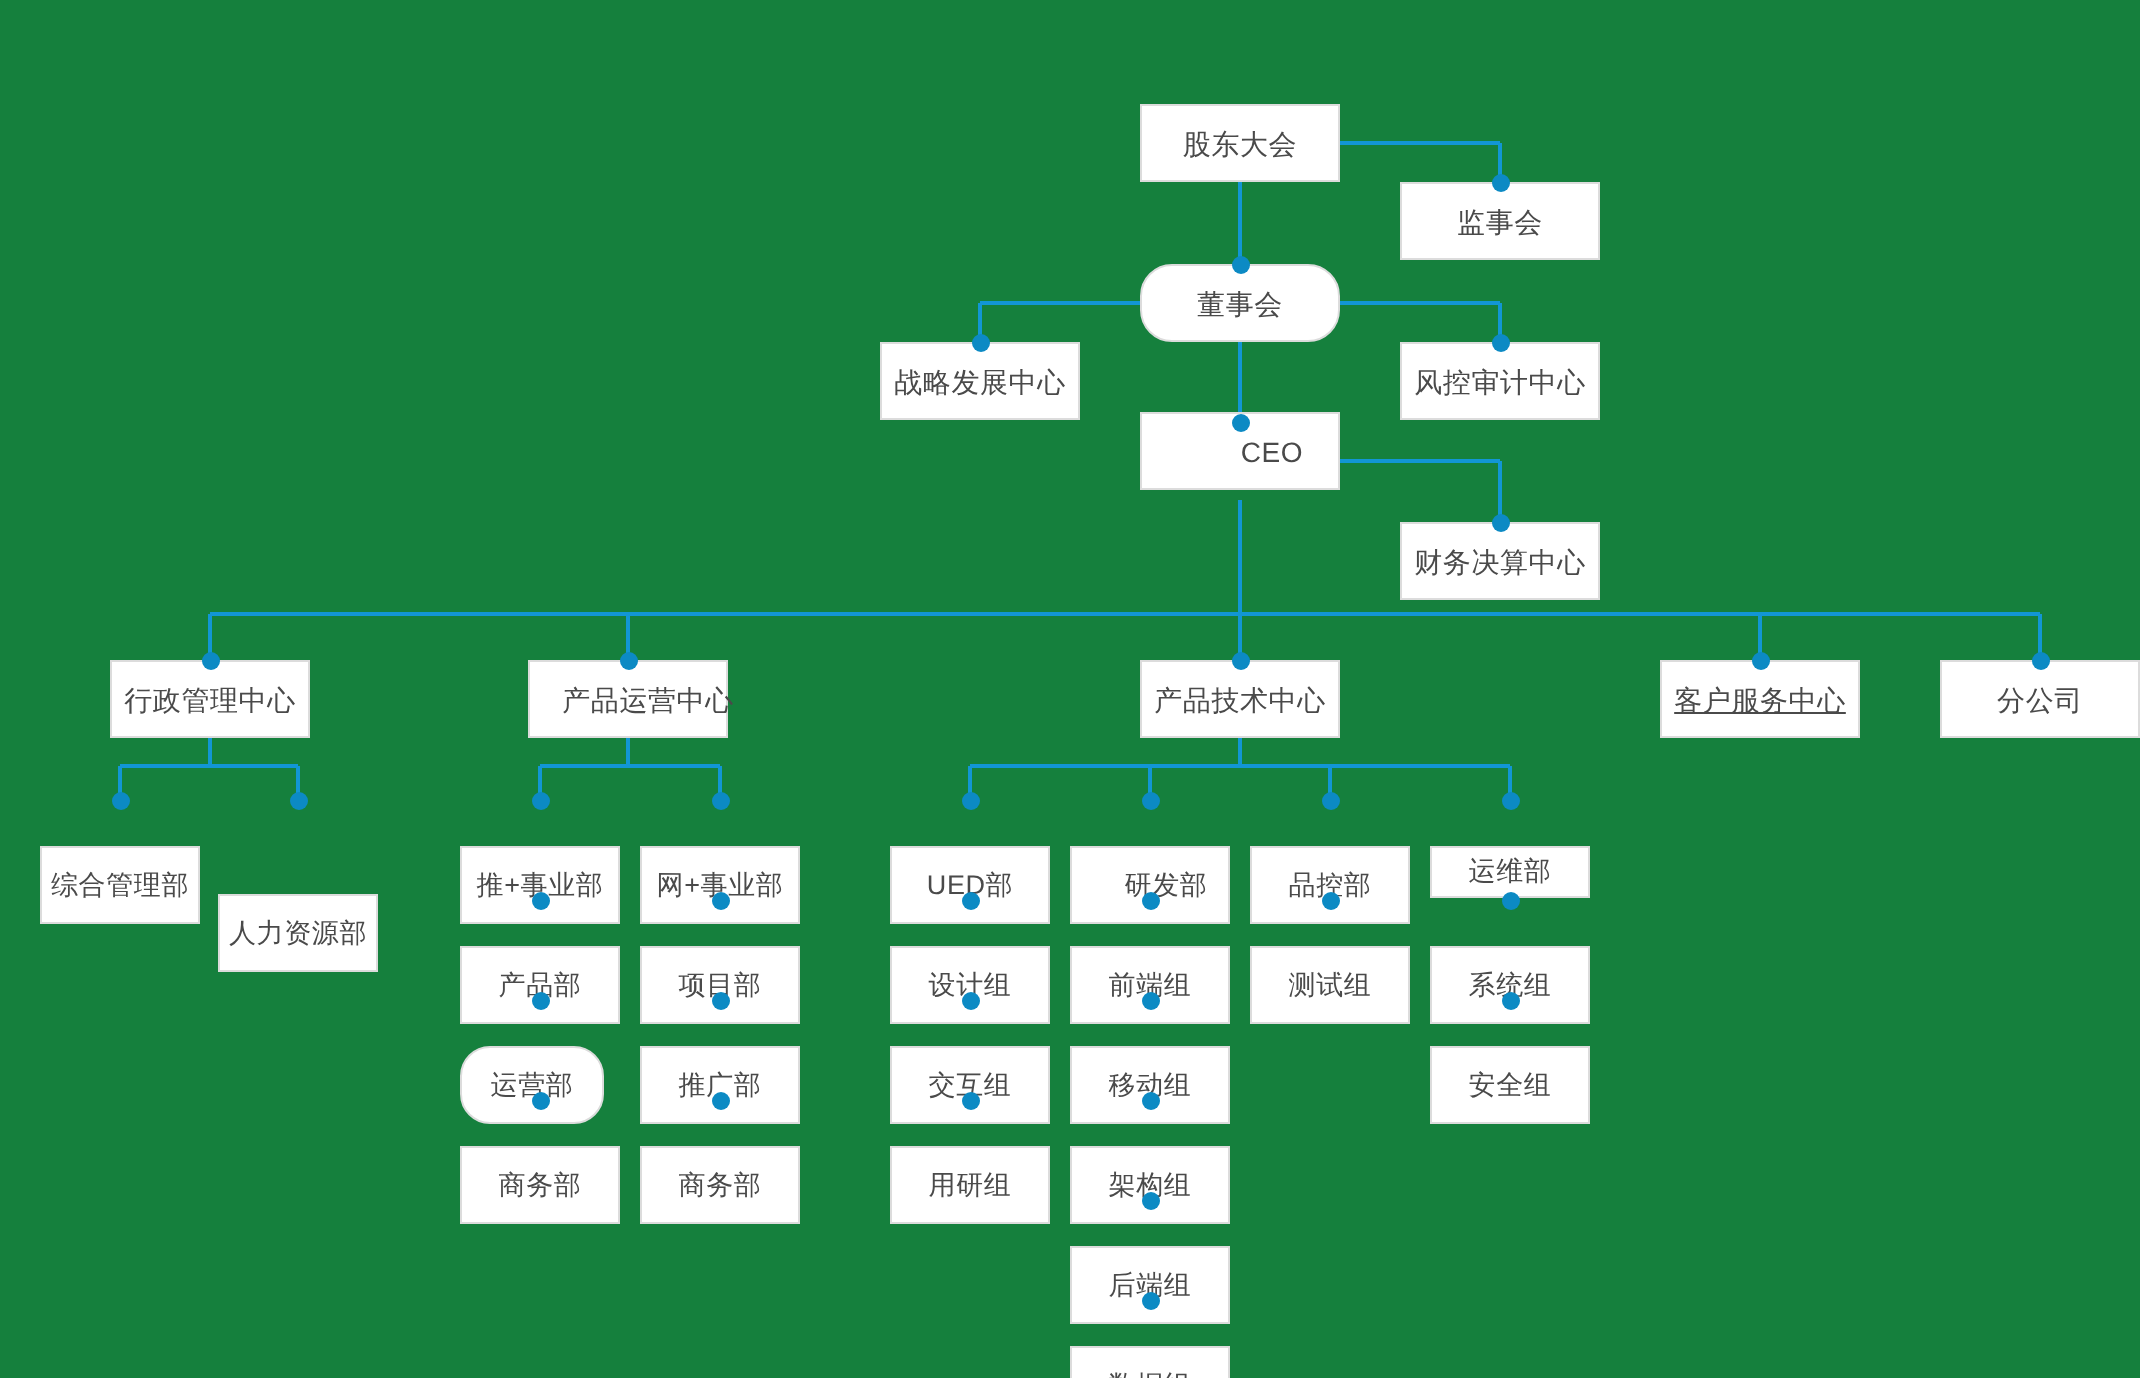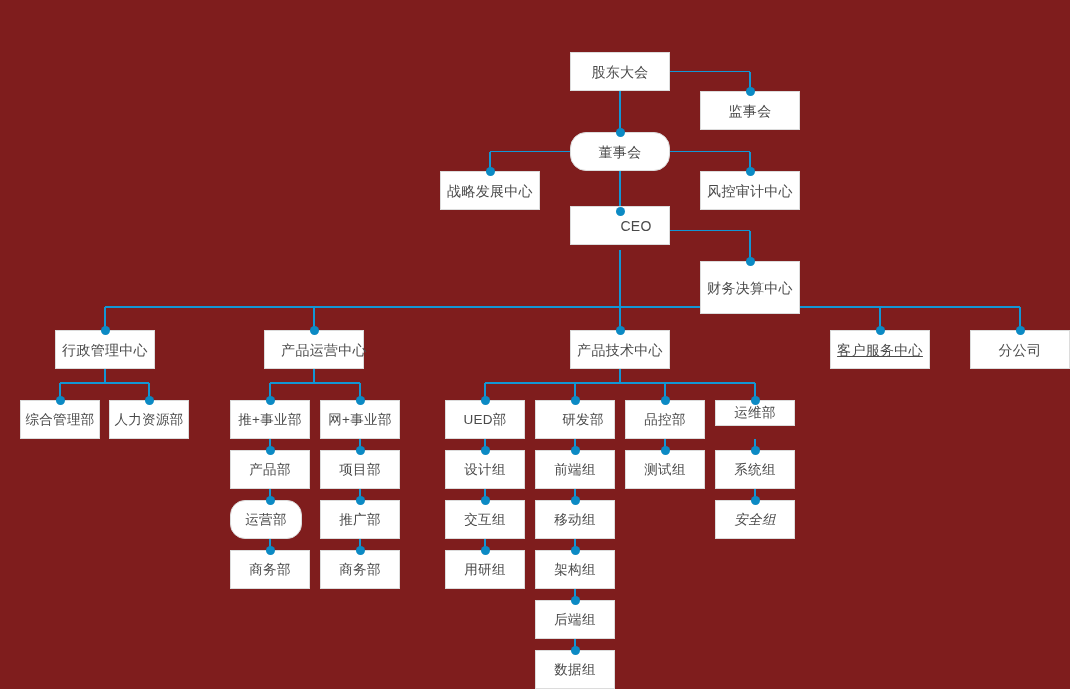--- a/index.html
+++ b/index.html
@@ -8,21 +8,21 @@
     background: #ffffff;
   }
   body {
     font-family: "Liberation Sans", "DejaVu Sans", sans-serif;
   }
   #org-chart {
     position: relative;
     width: 1070px;
     height: 689px;
     overflow: hidden;
-    background: #7f1d1d;
+    background: #15803d;
   }
   #wires {
     position: absolute;
     left: 0;
     top: 0;
     width: 1070px;
     height: 689px;
     pointer-events: none;
   }
   .node {
@@ -34,21 +34,21 @@
     align-items: center;
     justify-content: center;
     color: #4a4a4a;
     font-size: 14px;
     line-height: 1;
     letter-spacing: 0.3px;
     white-space: nowrap;
     z-index: 2;
   }
   .node.lvl1 { font-size: 14px; }
-  .node.lvl5 { font-size: 13.5px; }
+  .node.lvl5 { font-size: 13.5px; margin-top: 23px; }
   .dot {
     position: absolute;
     width: 9px;
     height: 9px;
     border-radius: 50%;
     background: #0c8ac4;
     z-index: 3;
   }
 </style>
 </head>
@@ -117,42 +117,42 @@
       </div>
       <div class="node lvl3" style="left: 440px; top: 171px; width: 100px; height: 39px;">
         <span>战略发展中心</span>
       </div>
       <div class="node lvl3" style="left: 700px; top: 171px; width: 100px; height: 39px;">
         <span>风控审计中心</span>
       </div>
       <div class="node lvl3" style="left: 570px; top: 206px; width: 100px; height: 39px; padding-left: 32px;">
         <span>CEO</span>
       </div>
-      <div class="node lvl4" style="left: 700px; top: 261px; width: 100px; height: 53px;">
+      <div class="node lvl4" style="left: 700px; top: 261px; width: 100px; height: 39px;">
         <span>财务决算中心</span>
       </div>
       <div class="node lvl4" style="left: 55px; top: 330px; width: 100px; height: 39px;">
         <span>行政管理中心</span>
       </div>
       <div class="node lvl4" style="left: 264px; top: 330px; width: 100px; height: 39px; padding-left: 20px;">
         <span>产品运营中心</span>
       </div>
       <div class="node lvl4" style="left: 570px; top: 330px; width: 100px; height: 39px;">
         <span>产品技术中心</span>
       </div>
       <div class="node lvl4" style="left: 830px; top: 330px; width: 100px; height: 39px; text-decoration: underline;">
         <span>客户服务中心</span>
       </div>
       <div class="node lvl4" style="left: 970px; top: 330px; width: 100px; height: 39px;">
         <span>分公司</span>
       </div>
       <div class="node lvl5" style="left: 20px; top: 400px; width: 80px; height: 39px;">
         <span>综合管理部</span>
       </div>
-      <div class="node lvl5" style="left: 109px; top: 400px; width: 80px; height: 39px; text-align: center;">
+      <div class="node lvl5" style="left: 109px; top: 424px; width: 80px; height: 39px; text-align: center;">
         <span>人力资源部</span>
       </div>
       <div class="node lvl5" style="left: 230px; top: 400px; width: 80px; height: 39px;">
         <span>推+事业部</span>
       </div>
       <div class="node lvl5" style="left: 230px; top: 450px; width: 80px; height: 39px;">
         <span>产品部</span>
       </div>
       <div class="node lvl5" style="left: 230px; top: 500px; width: 72px; height: 39px; border-radius: 15px;">
         <span>运营部</span>
@@ -207,21 +207,21 @@
       </div>
       <div class="node lvl5" style="left: 625px; top: 450px; width: 80px; height: 39px;">
         <span>测试组</span>
       </div>
       <div class="node lvl5" style="left: 715px; top: 400px; width: 80px; height: 26px;">
         <span>运维部</span>
       </div>
       <div class="node lvl5" style="left: 715px; top: 450px; width: 80px; height: 39px;">
         <span>系统组</span>
       </div>
-      <div class="node lvl5" style="left: 715px; top: 500px; width: 80px; height: 39px; font-style: italic;">
+      <div class="node lvl5" style="left: 715px; top: 500px; width: 80px; height: 39px;">
         <span>安全组</span>
       </div>
     </div>
   <div id="dots-layer">
       <div class="dot" style="left: 745.5px; top: 86.5px; background: rgb(12, 138, 196);"></div>
       <div class="dot" style="left: 615.5px; top: 127.5px; background: rgb(12, 138, 196);"></div>
       <div class="dot" style="left: 485.5px; top: 166.5px; background: rgb(12, 138, 196);"></div>
       <div class="dot" style="left: 745.5px; top: 166.5px; background: rgb(12, 138, 196);"></div>
       <div class="dot" style="left: 615.5px; top: 206.5px; background: rgb(12, 138, 196);"></div>
       <div class="dot" style="left: 745.5px; top: 256.5px; background: rgb(12, 138, 196);"></div>

